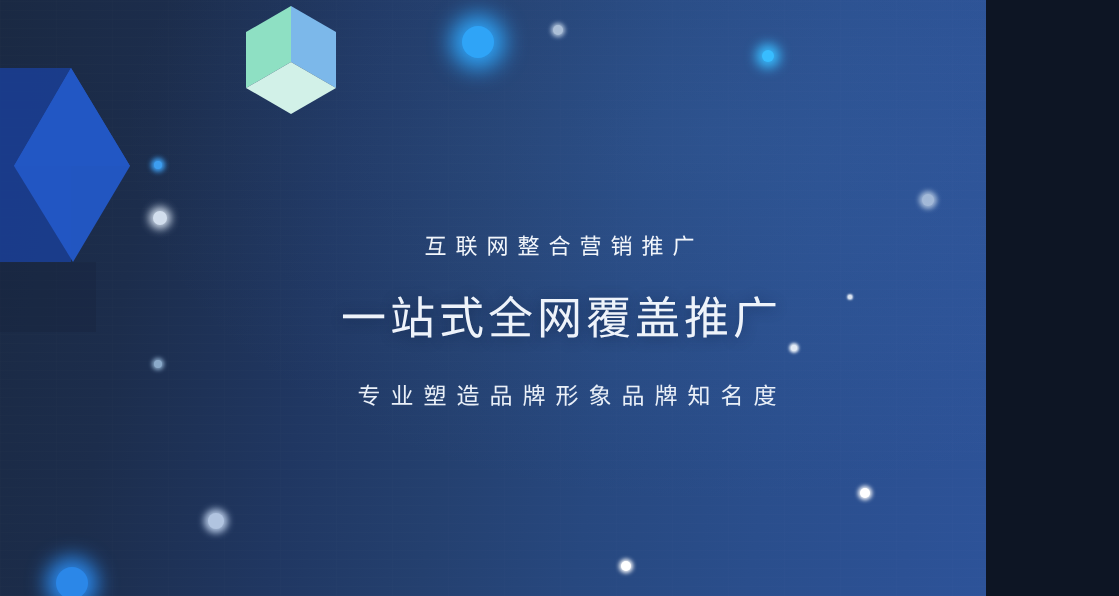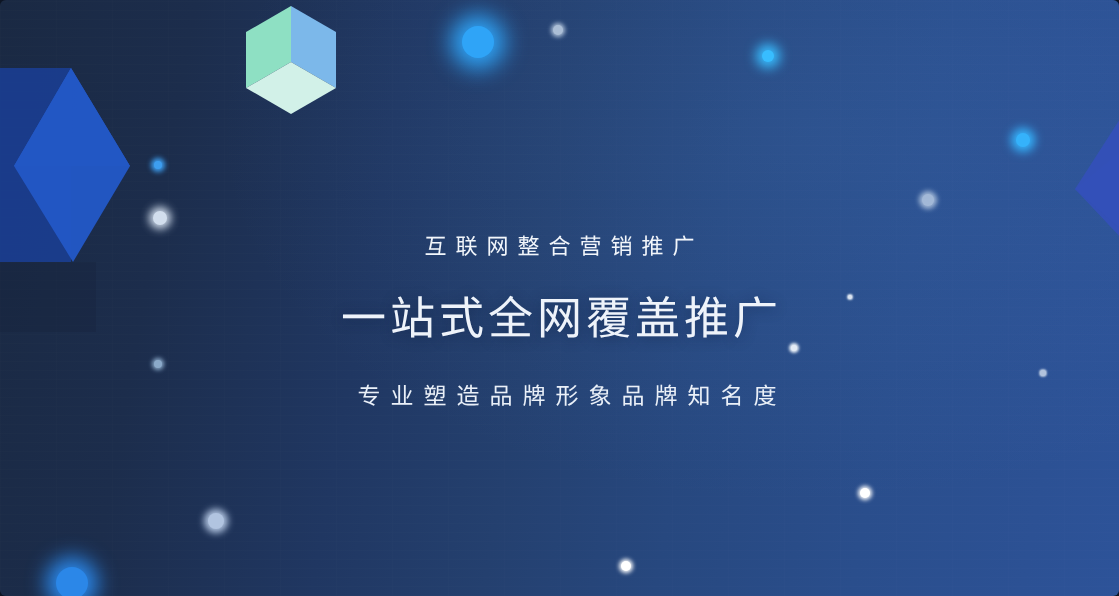--- a/index.html
+++ b/index.html
@@ -3,34 +3,33 @@
 <meta charset="utf-8">
 <title>Banner</title>
 <style>
   html, body {
     margin: 0;
     padding: 0;
     background: #0d1524;
   }
   #stage {
     position: relative;
-    width: 1119px;
+    width: 986px;
     height: 596px;
     overflow: hidden;
     font-family: "Liberation Sans", "DejaVu Sans", sans-serif;
     background: linear-gradient(100deg,
         #1a2943 0%,
         #1c2d4c 16%,
         #203762 34%,
         #24406f 48%,
         #27487f 62%,
         #2a4e8c 78%,
         #2c5194 92%,
         #2d5399 100%);
-    border-radius: 6px;
   }
 
   
   #stage .band-texture {
     position: absolute;
     inset: 0;
     background:
       repeating-linear-gradient(90deg,
         rgba(255,255,255,0.012) 0px,
         rgba(255,255,255,0.012) 1px,

